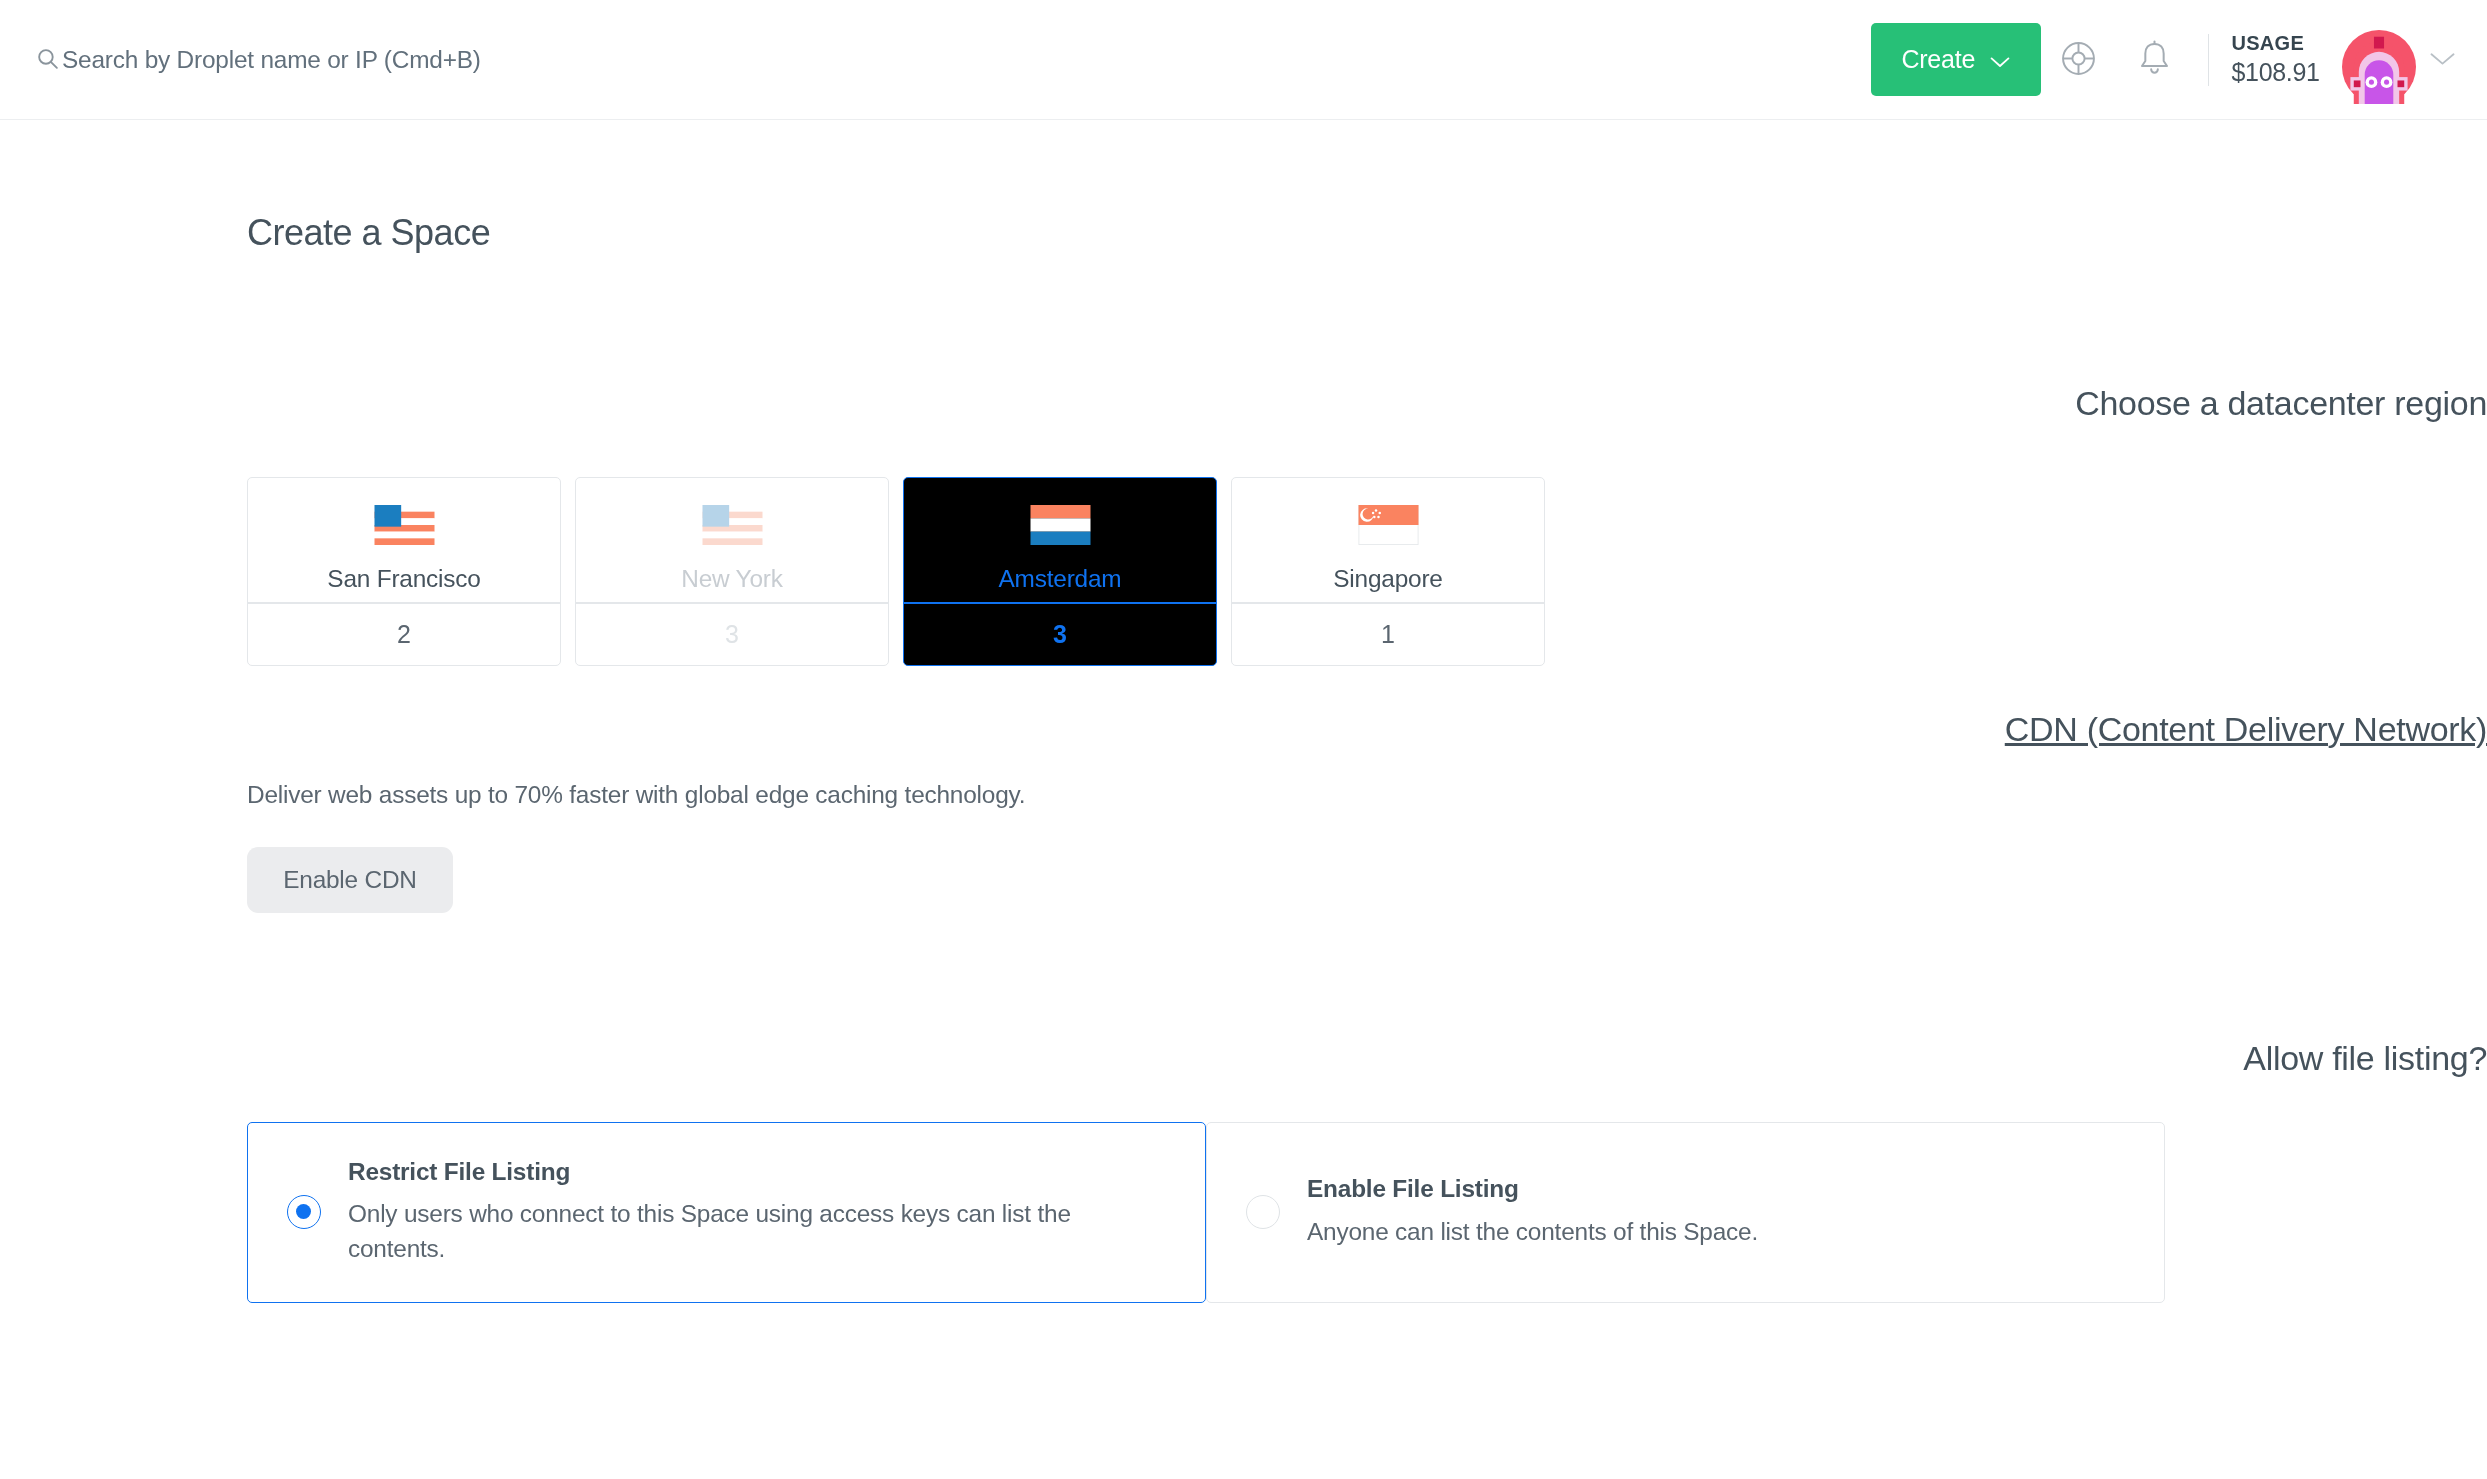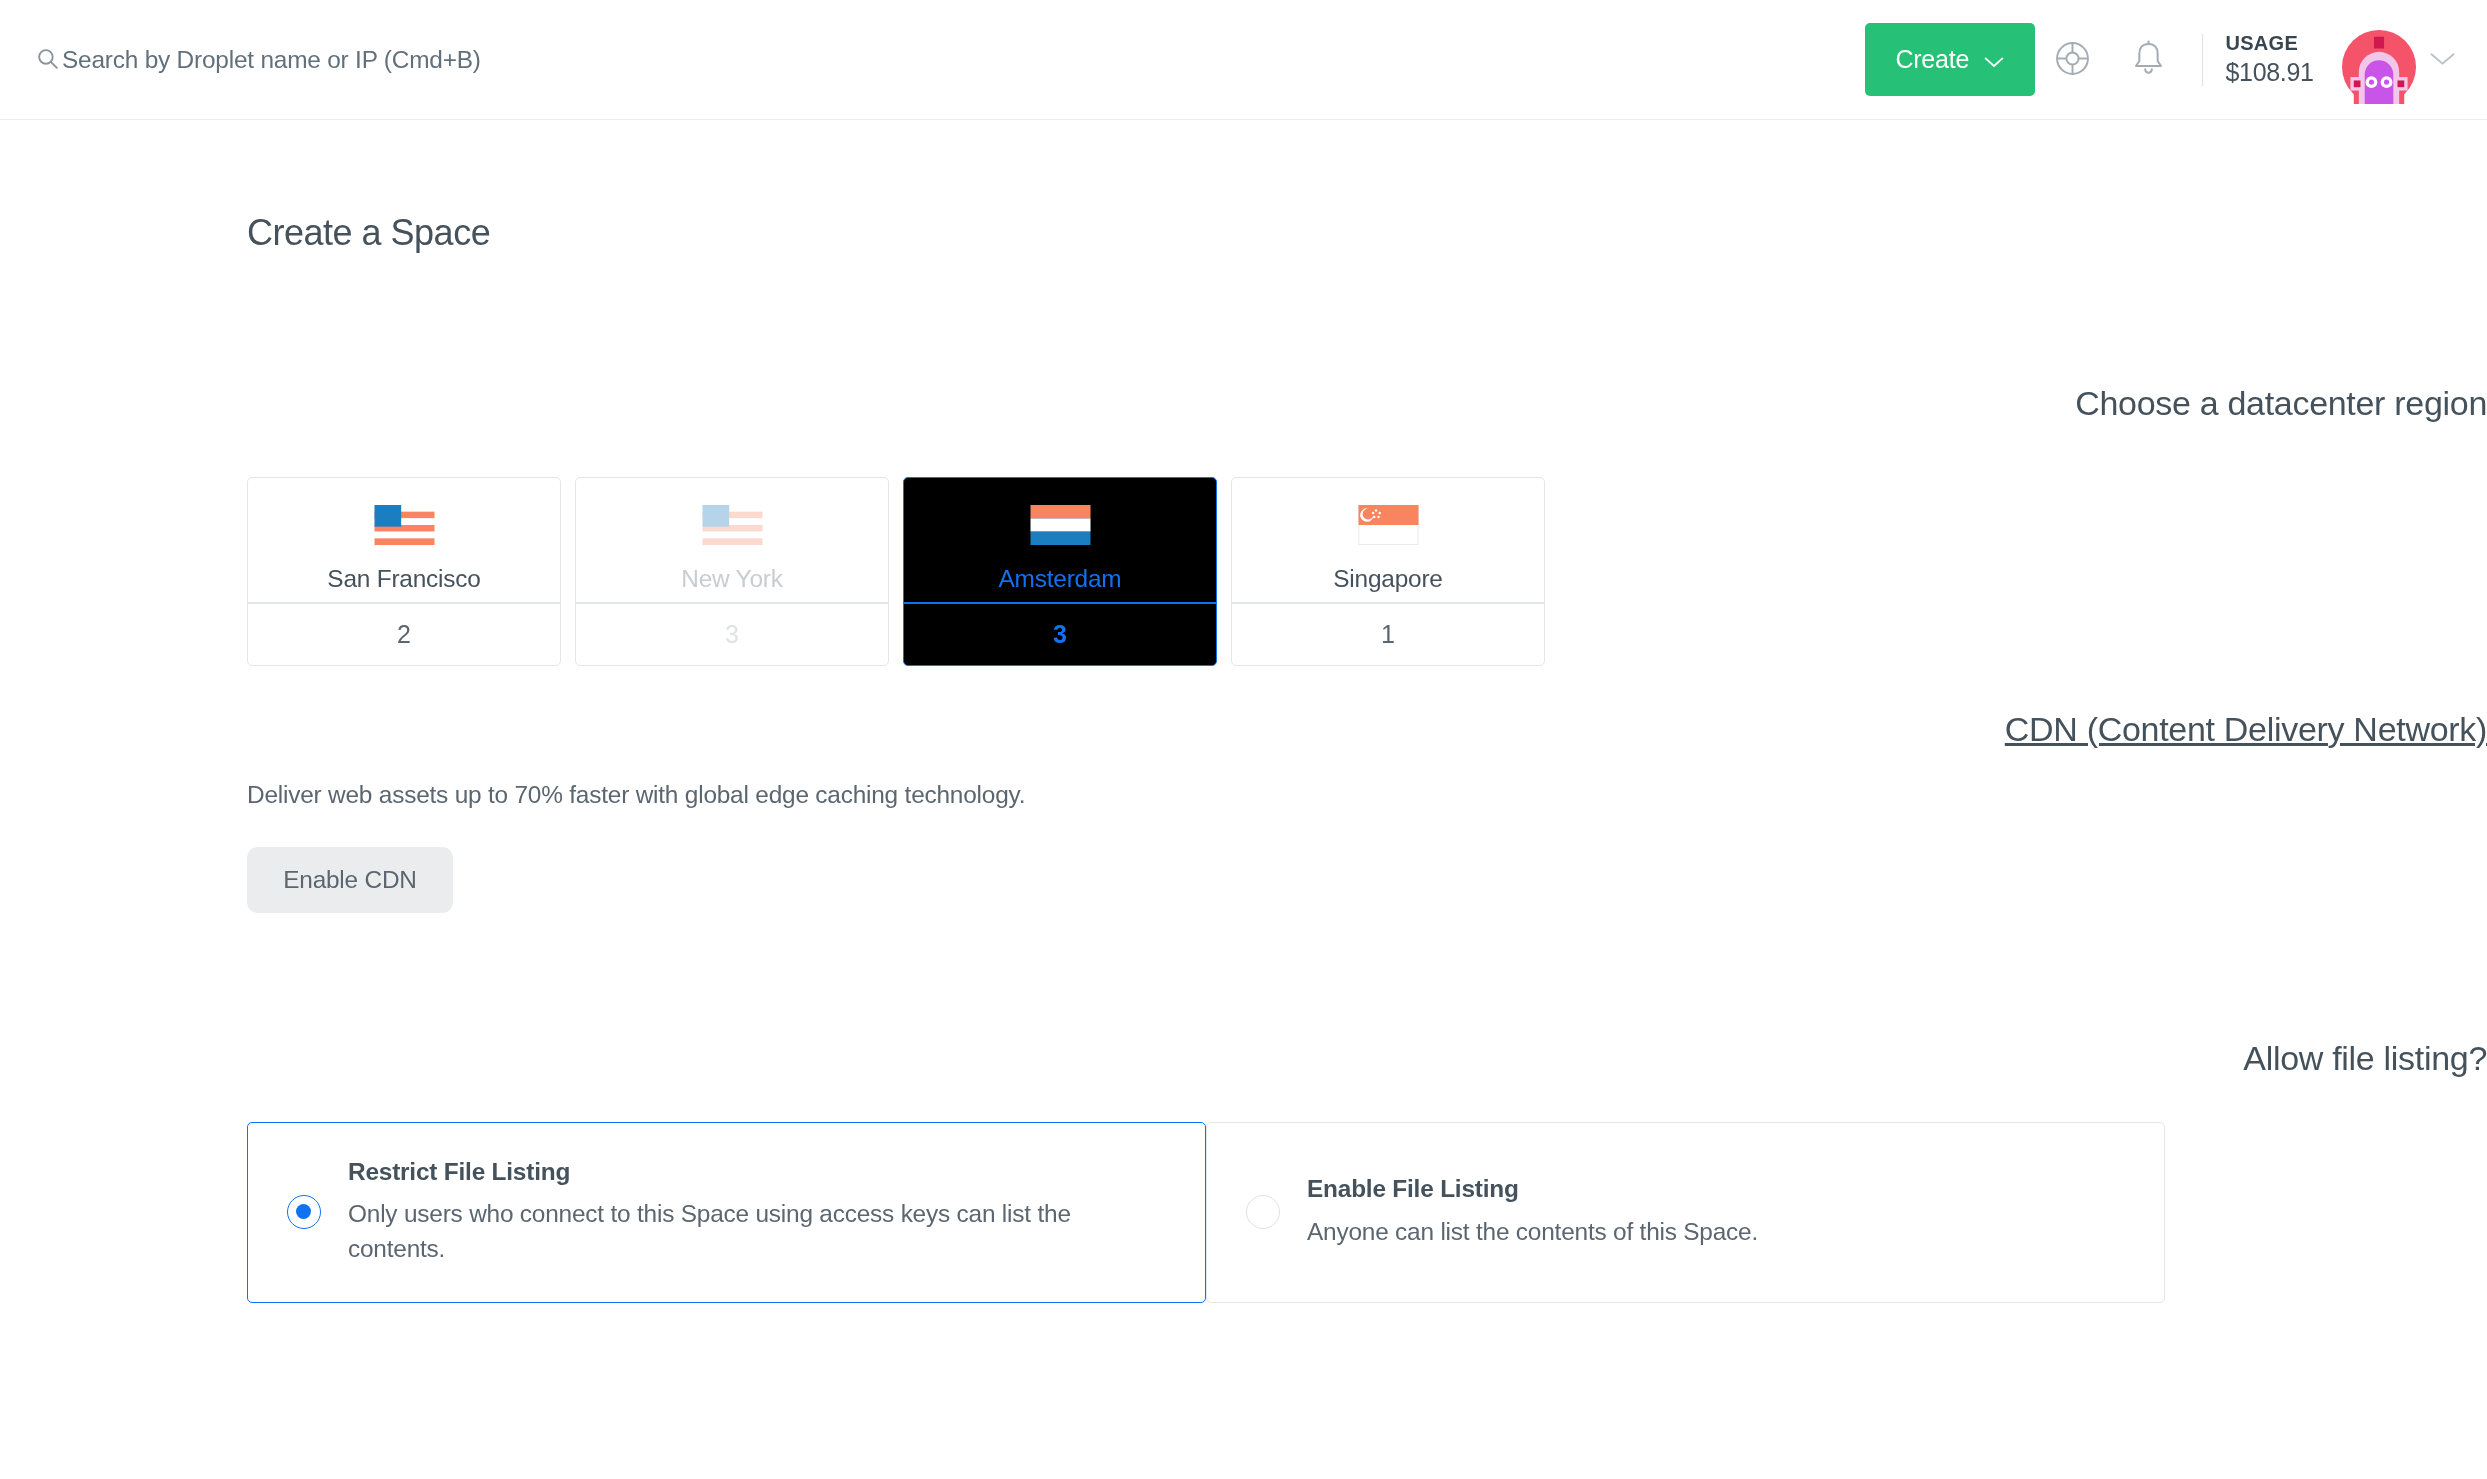--- a/index.html
+++ b/index.html
@@ -80,21 +80,21 @@
     width: 1.7px;
     height: 52px;
     background: #dfe3e6;
     margin: 0 22px 0 15px;
   }
   .usage-block {
     display: flex;
     flex-direction: column;
     justify-content: center;
     gap: 3.4px;
-    margin-right: 28px;
+    margin-right: 22px;
   }
   .usage-label {
     font-size: 20px;
     font-weight: bold;
     color: #36454f;
     letter-spacing: 0.3px;
   }
   .usage-amount {
     font-size: 25px;
     color: #45525c;

